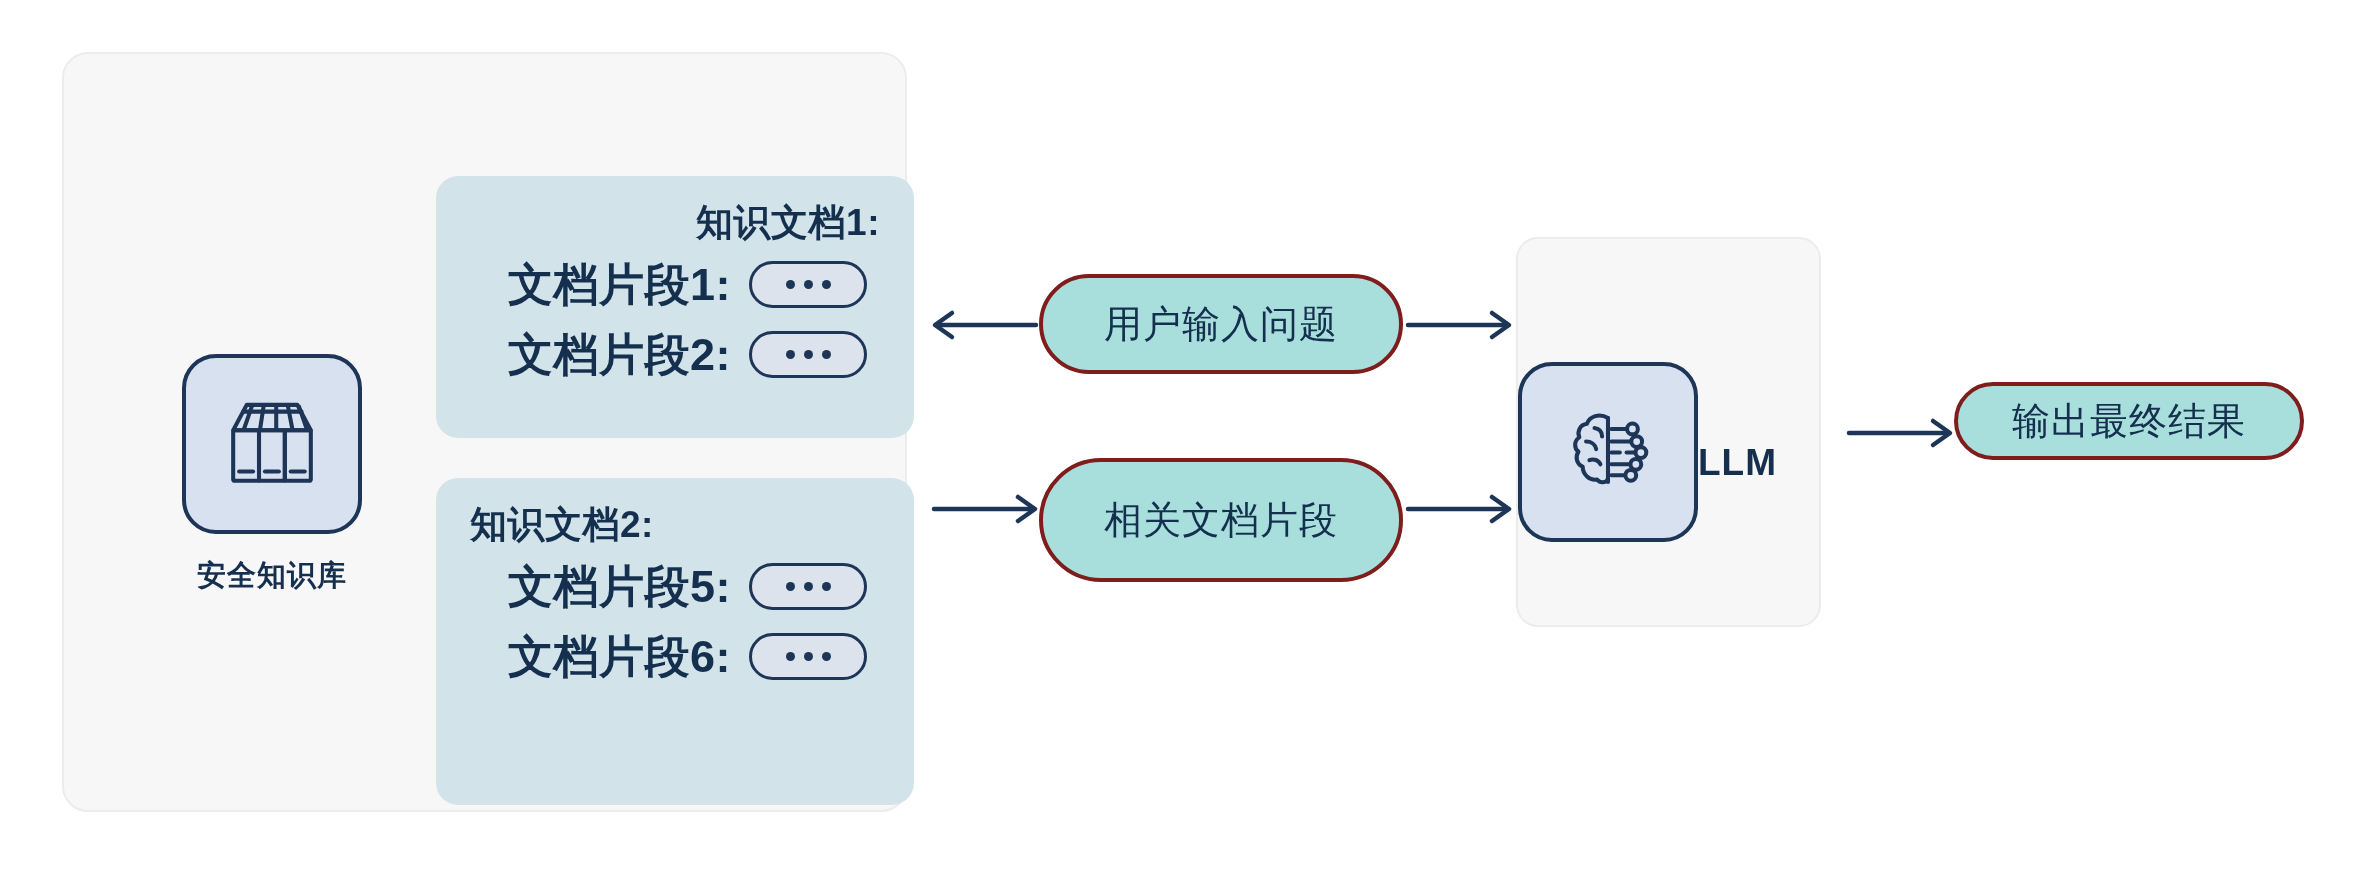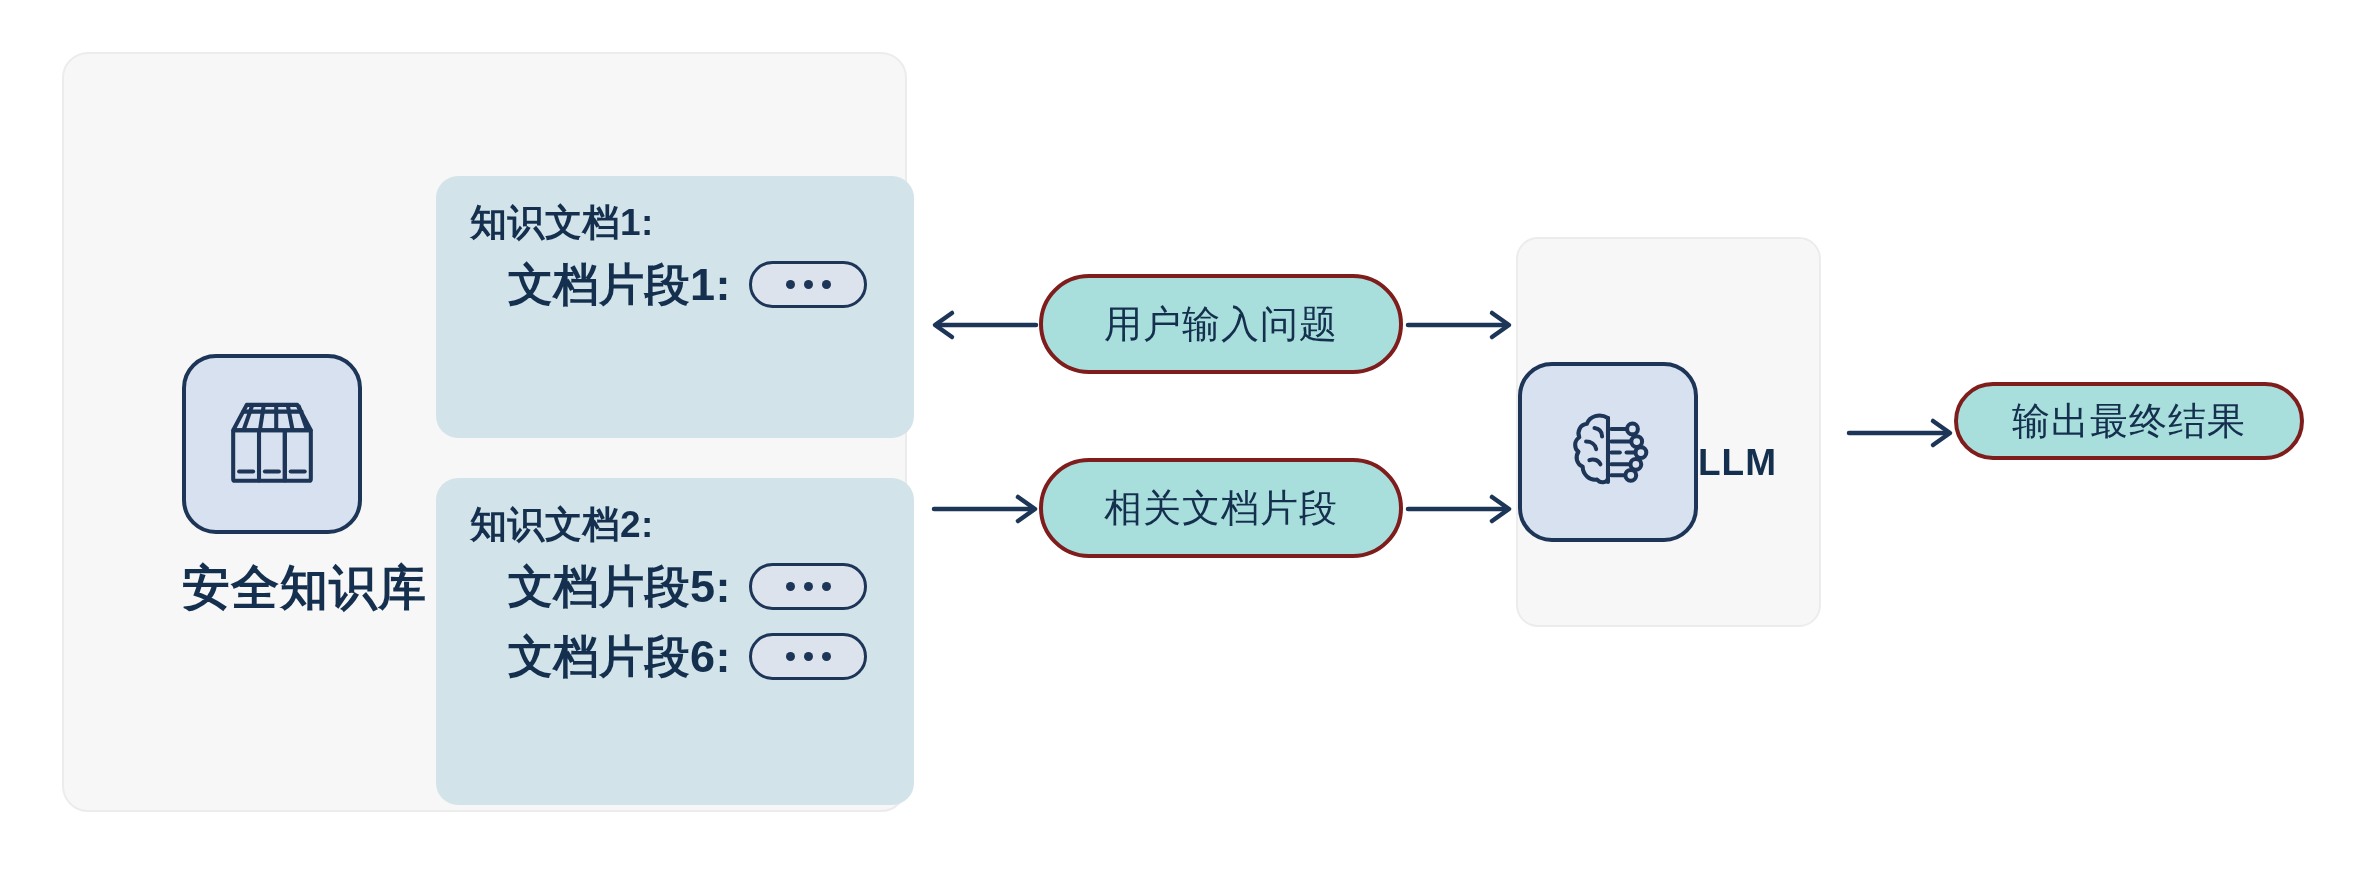--- a/index.html
+++ b/index.html
@@ -47,36 +47,36 @@
     box-sizing: border-box;
     background: #d8e1ef;
     border: 4px solid #1d3557;
     border-radius: 34px;
     display: flex;
     align-items: center;
     justify-content: center;
   }
   .kb-label {
     margin-top: 22px;
-    font-size: 48px;
+    font-size: 29px;
     font-weight: 700;
     color: #15304e;
     letter-spacing: 1px;
     white-space: nowrap;
   }
 
   
   .doc-card {
     position: absolute;
     background: #d2e4ea;
     border-radius: 22px;
     box-sizing: border-box;
     padding: 26px 34px 30px 34px;
   }
-  #doc-card-0 { left: 372px; top: 122px; width: 478px; height: 262px; }
+  #doc-card-0 { left: 372px; top: 122px; width: 478px; height: 262px; text-align: right; }
   #doc-card-1 { left: 372px; top: 424px; width: 478px; height: 327px; }
 
   .doc-title {
     font-size: 37px;
     font-weight: 700;
     color: #15304e;
     line-height: 1.15;
     letter-spacing: 0.5px;
     margin-bottom: 6px;
   }
@@ -123,21 +123,21 @@
     border-radius: 999px;
     display: flex;
     align-items: center;
     justify-content: center;
     font-size: 38px;
     color: #15304e;
     letter-spacing: 1px;
     white-space: nowrap;
   }
   #pill-question { left: 1039px; top: 274px; width: 364px; height: 100px; }
-  #pill-segments { left: 1039px; top: 458px; width: 364px; height: 100px; }
+  #pill-segments { left: 1039px; top: 458px; width: 364px; height: 124px; }
   #pill-output   { left: 1954px; top: 382px; width: 350px; height: 78px; }
 
   
   .arrow {
     position: absolute;
     height: 40px;
     overflow: visible;
   }
   #arrow-to-kb     { left: 930px; top: 305px; width: 110px; }
   #arrow-q-to-llm  { left: 1404px; top: 305px; width: 110px; }
@@ -210,20 +210,28 @@
 
       <div class="seg-row">
         <span class="seg-label">文档片段1:</span>
         <span class="dots-pill" title="...">
             <i></i>
             <i></i>
             <i></i>
           </span>
       </div>
 
+      <div class="seg-row">
+        <span class="seg-label">文档片段2:</span>
+        <span class="dots-pill" title="...">
+            <i></i>
+            <i></i>
+            <i></i>
+          </span>
+      </div>
     </div>
 
     <div class="doc-card" id="doc-card-1">
       <div class="doc-title">知识文档2:</div>
 
 
       <div class="seg-row">
         <span class="seg-label">文档片段5:</span>
         <span class="dots-pill" title="...">
             <i></i>

